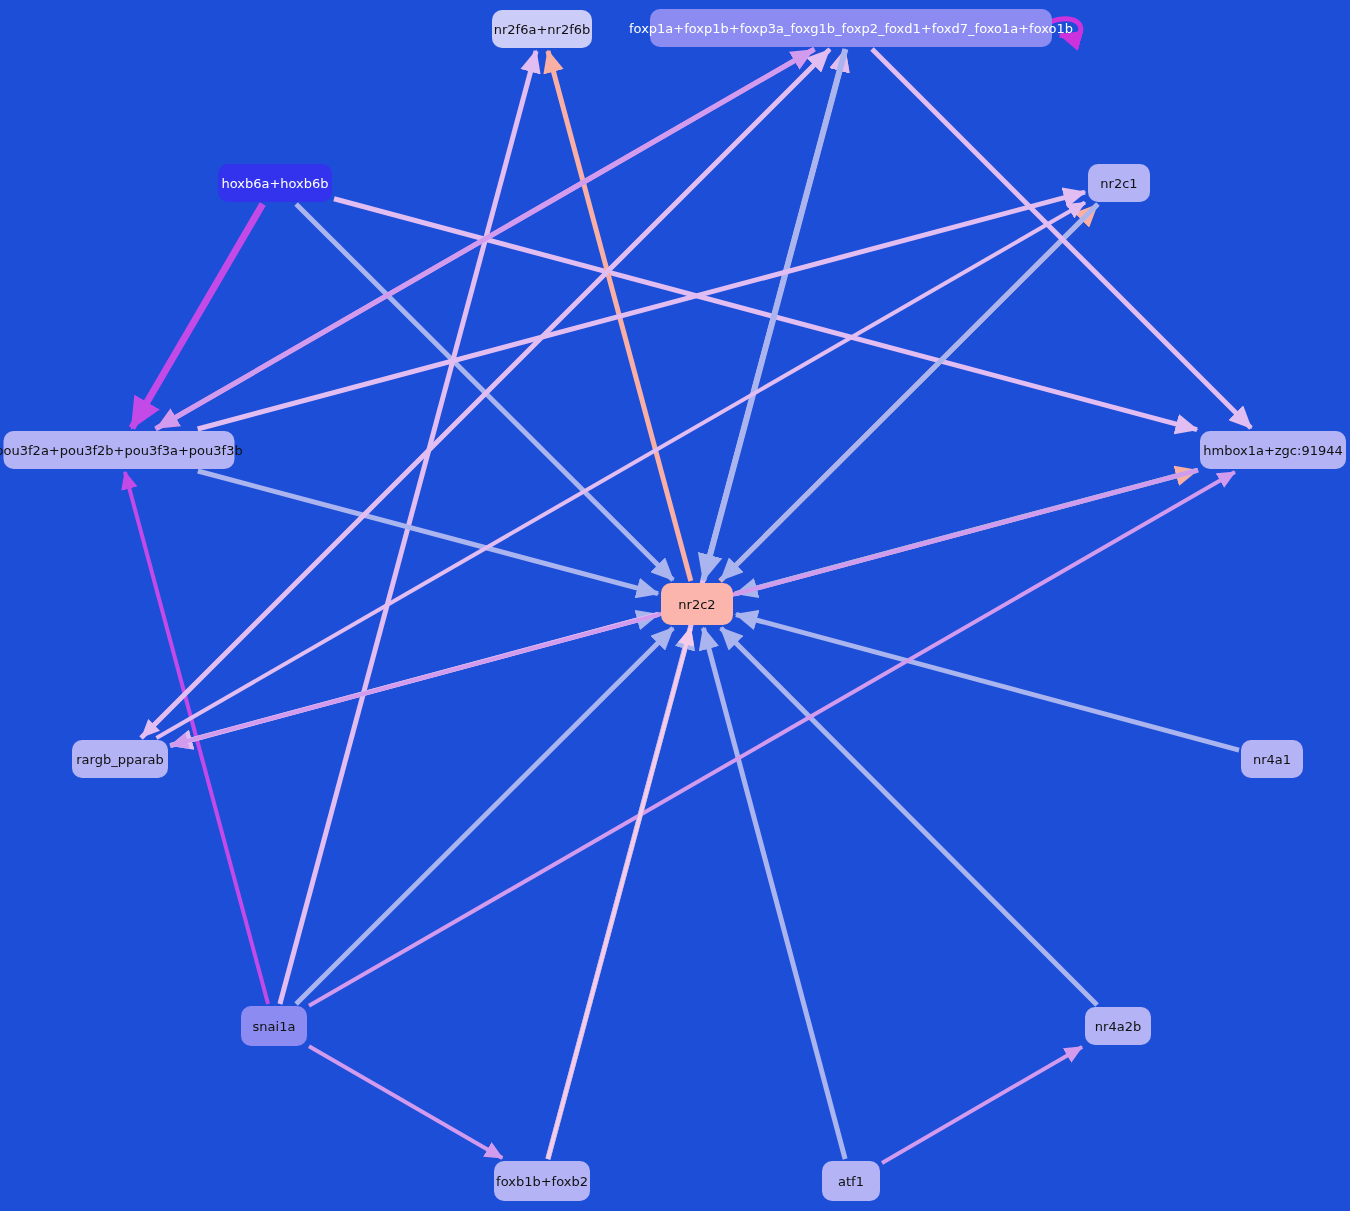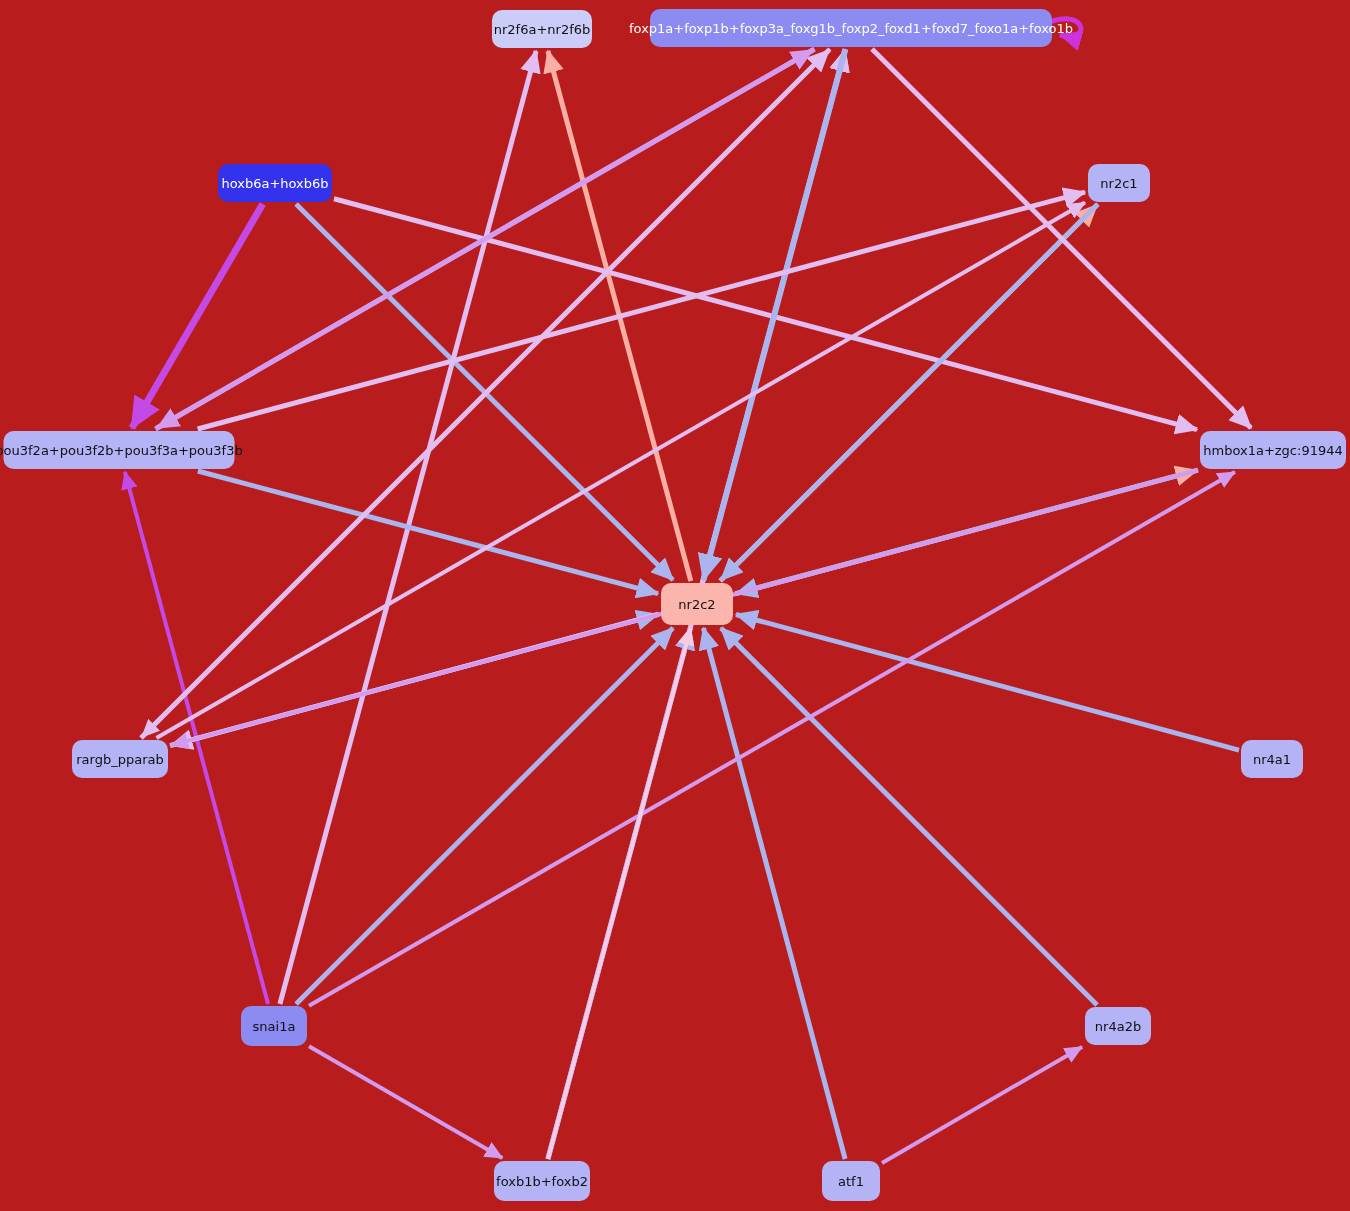--- a/index.html
+++ b/index.html
@@ -4,21 +4,21 @@
 <style>
   html, body {
     margin: 0;
     padding: 0;
     background: #ffffff;
   }
   #canvas-wrap {
     position: relative;
     width: 1350px;
     height: 1211px;
-    background: #b91c1c;
+    background: #1d4ed8;
     overflow: hidden;
     font-family: "DejaVu Sans", "Liberation Sans", sans-serif;
   }
   svg#graph {
     position: absolute;
     left: 0; top: 0;
     width: 1350px;
     height: 1211px;
     display: block;
   }

